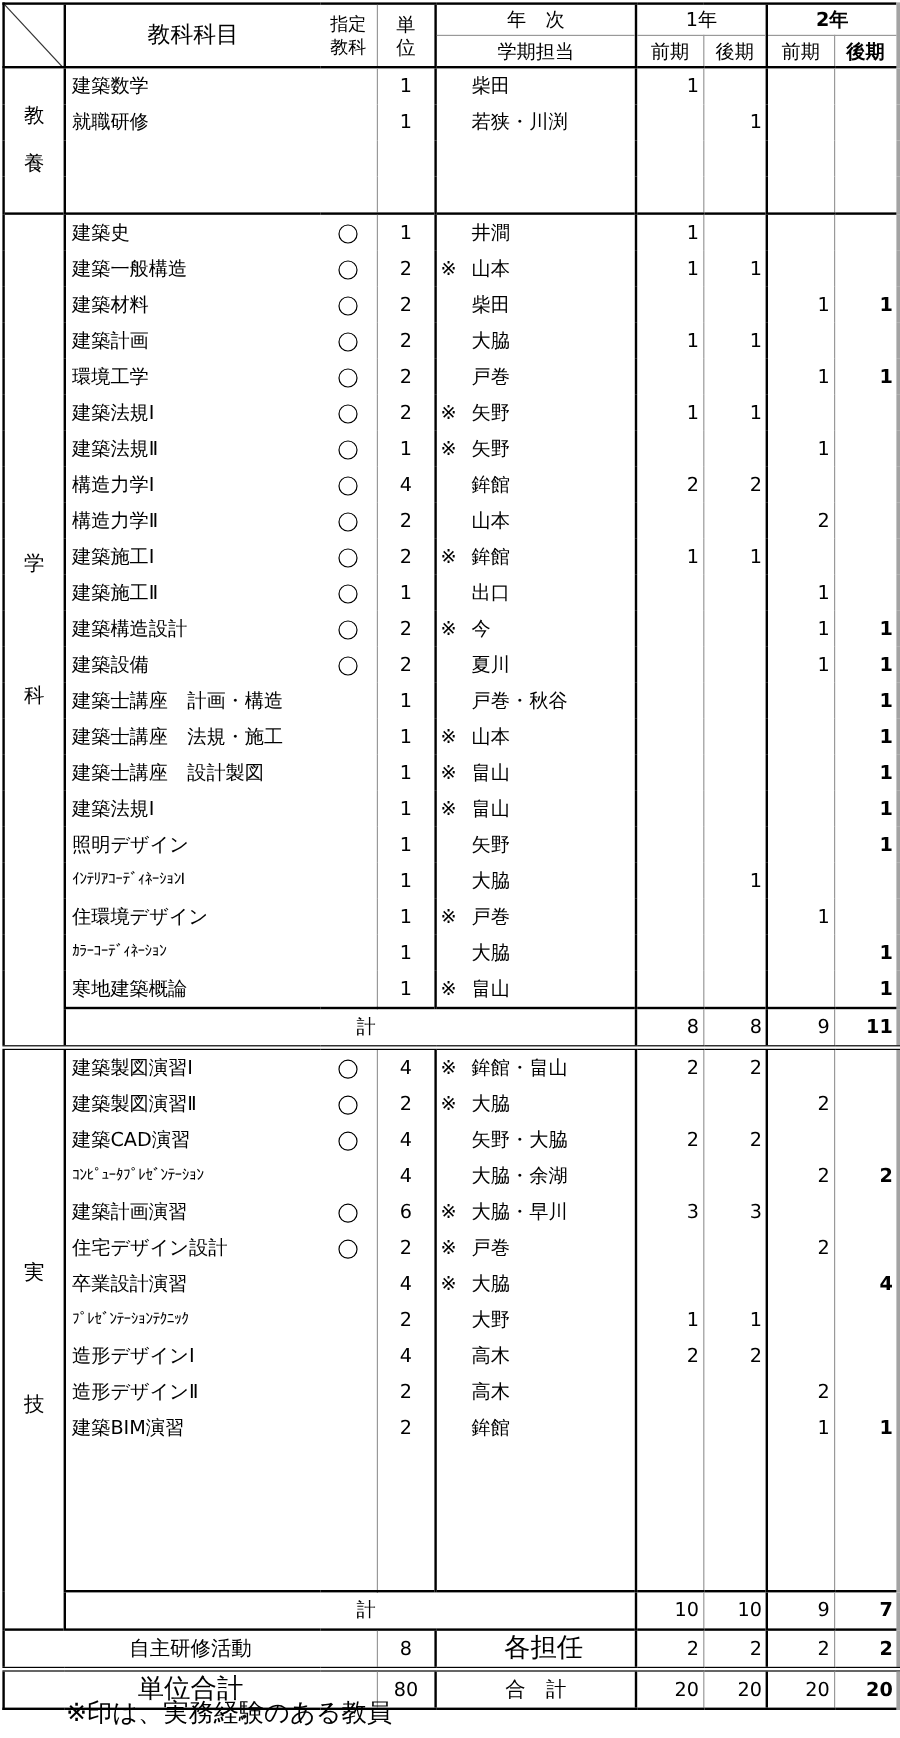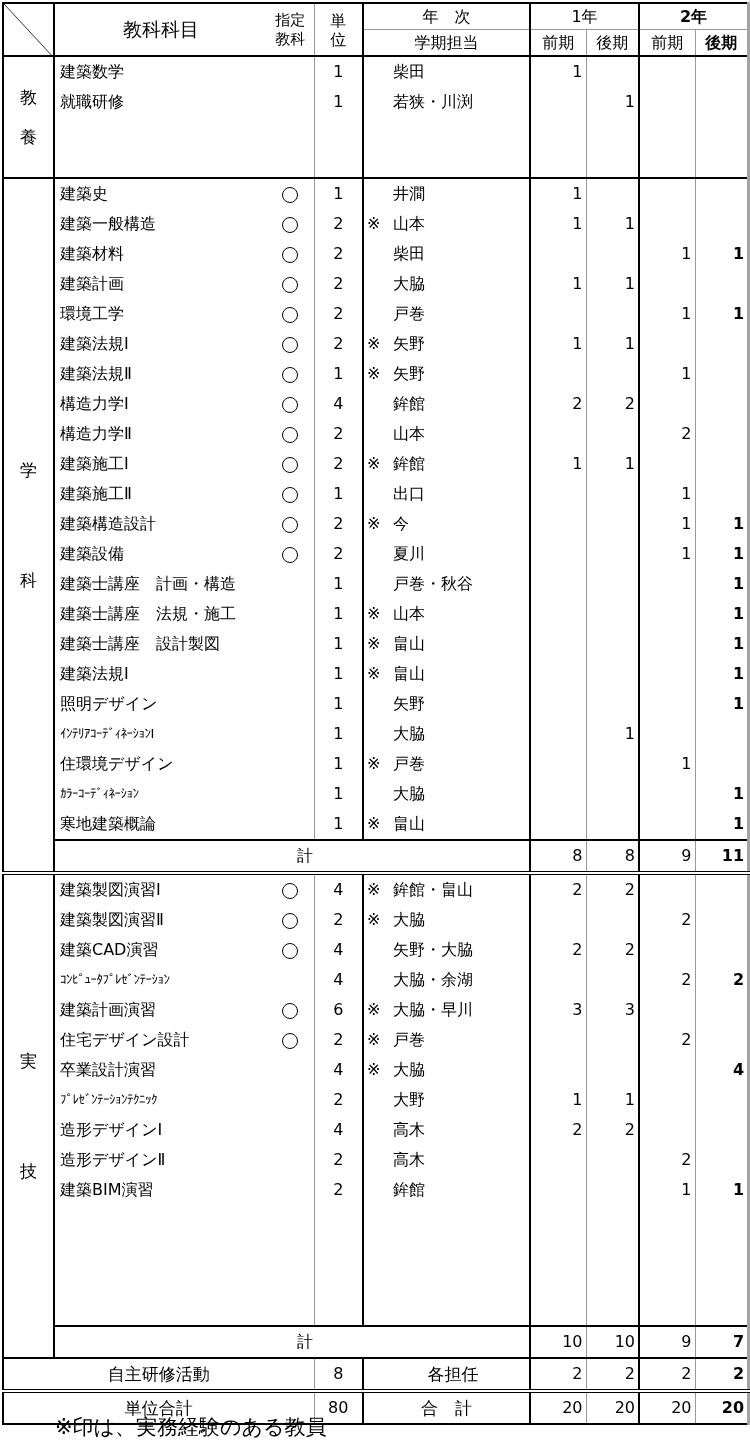--- a/index.html
+++ b/index.html
@@ -503,28 +503,28 @@
         <td class="bl bt" colspan="3" style="text-align: right; padding-right: 50px;">計</td>
         <td class="bt" style="border-left: none;"></td>
         <td class="num bl bt">10</td>
         <td class="num thin-v bt">10</td>
         <td class="num bl bt">9</td>
         <td class="num thin-v br bt">7</td>
       </tr>
       <tr>
         <td class="ctr bl bt" colspan="3" style="font-size: 17px;">自主研修活動</td>
         <td class="ctr thin-v bt">8</td>
-        <td class="ctr bl bt" style="font-size: 17px; padding-left: 16px;">各担任</td>
+        <td class="ctr bl bt" style="font-size: 22px; padding-left: 16px;">各担任</td>
         <td class="num bl bt">2</td>
         <td class="num thin-v bt">2</td>
         <td class="num bl bt">2</td>
         <td class="num thin-v br bt">2</td>
       </tr>
       <tr>
-        <td class="ctr bl dbl-top bb" colspan="3" style="font-size: 17px; margin-top: 46px;">単位合計</td>
+        <td class="ctr bl dbl-top bb" colspan="3" style="font-size: 22px; margin-top: 46px;">単位合計</td>
         <td class="ctr thin-v dbl-top bb">80</td>
         <td class="ctr bl dbl-top bb" style="font-size: 17px; margin-top: 20px;">合　計</td>
         <td class="num bl dbl-top bb">20</td>
         <td class="num thin-v dbl-top bb">20</td>
         <td class="num bl dbl-top bb">20</td>
         <td class="num thin-v br dbl-top bb">20</td>
       </tr>
     </tbody>
 </table>
 

